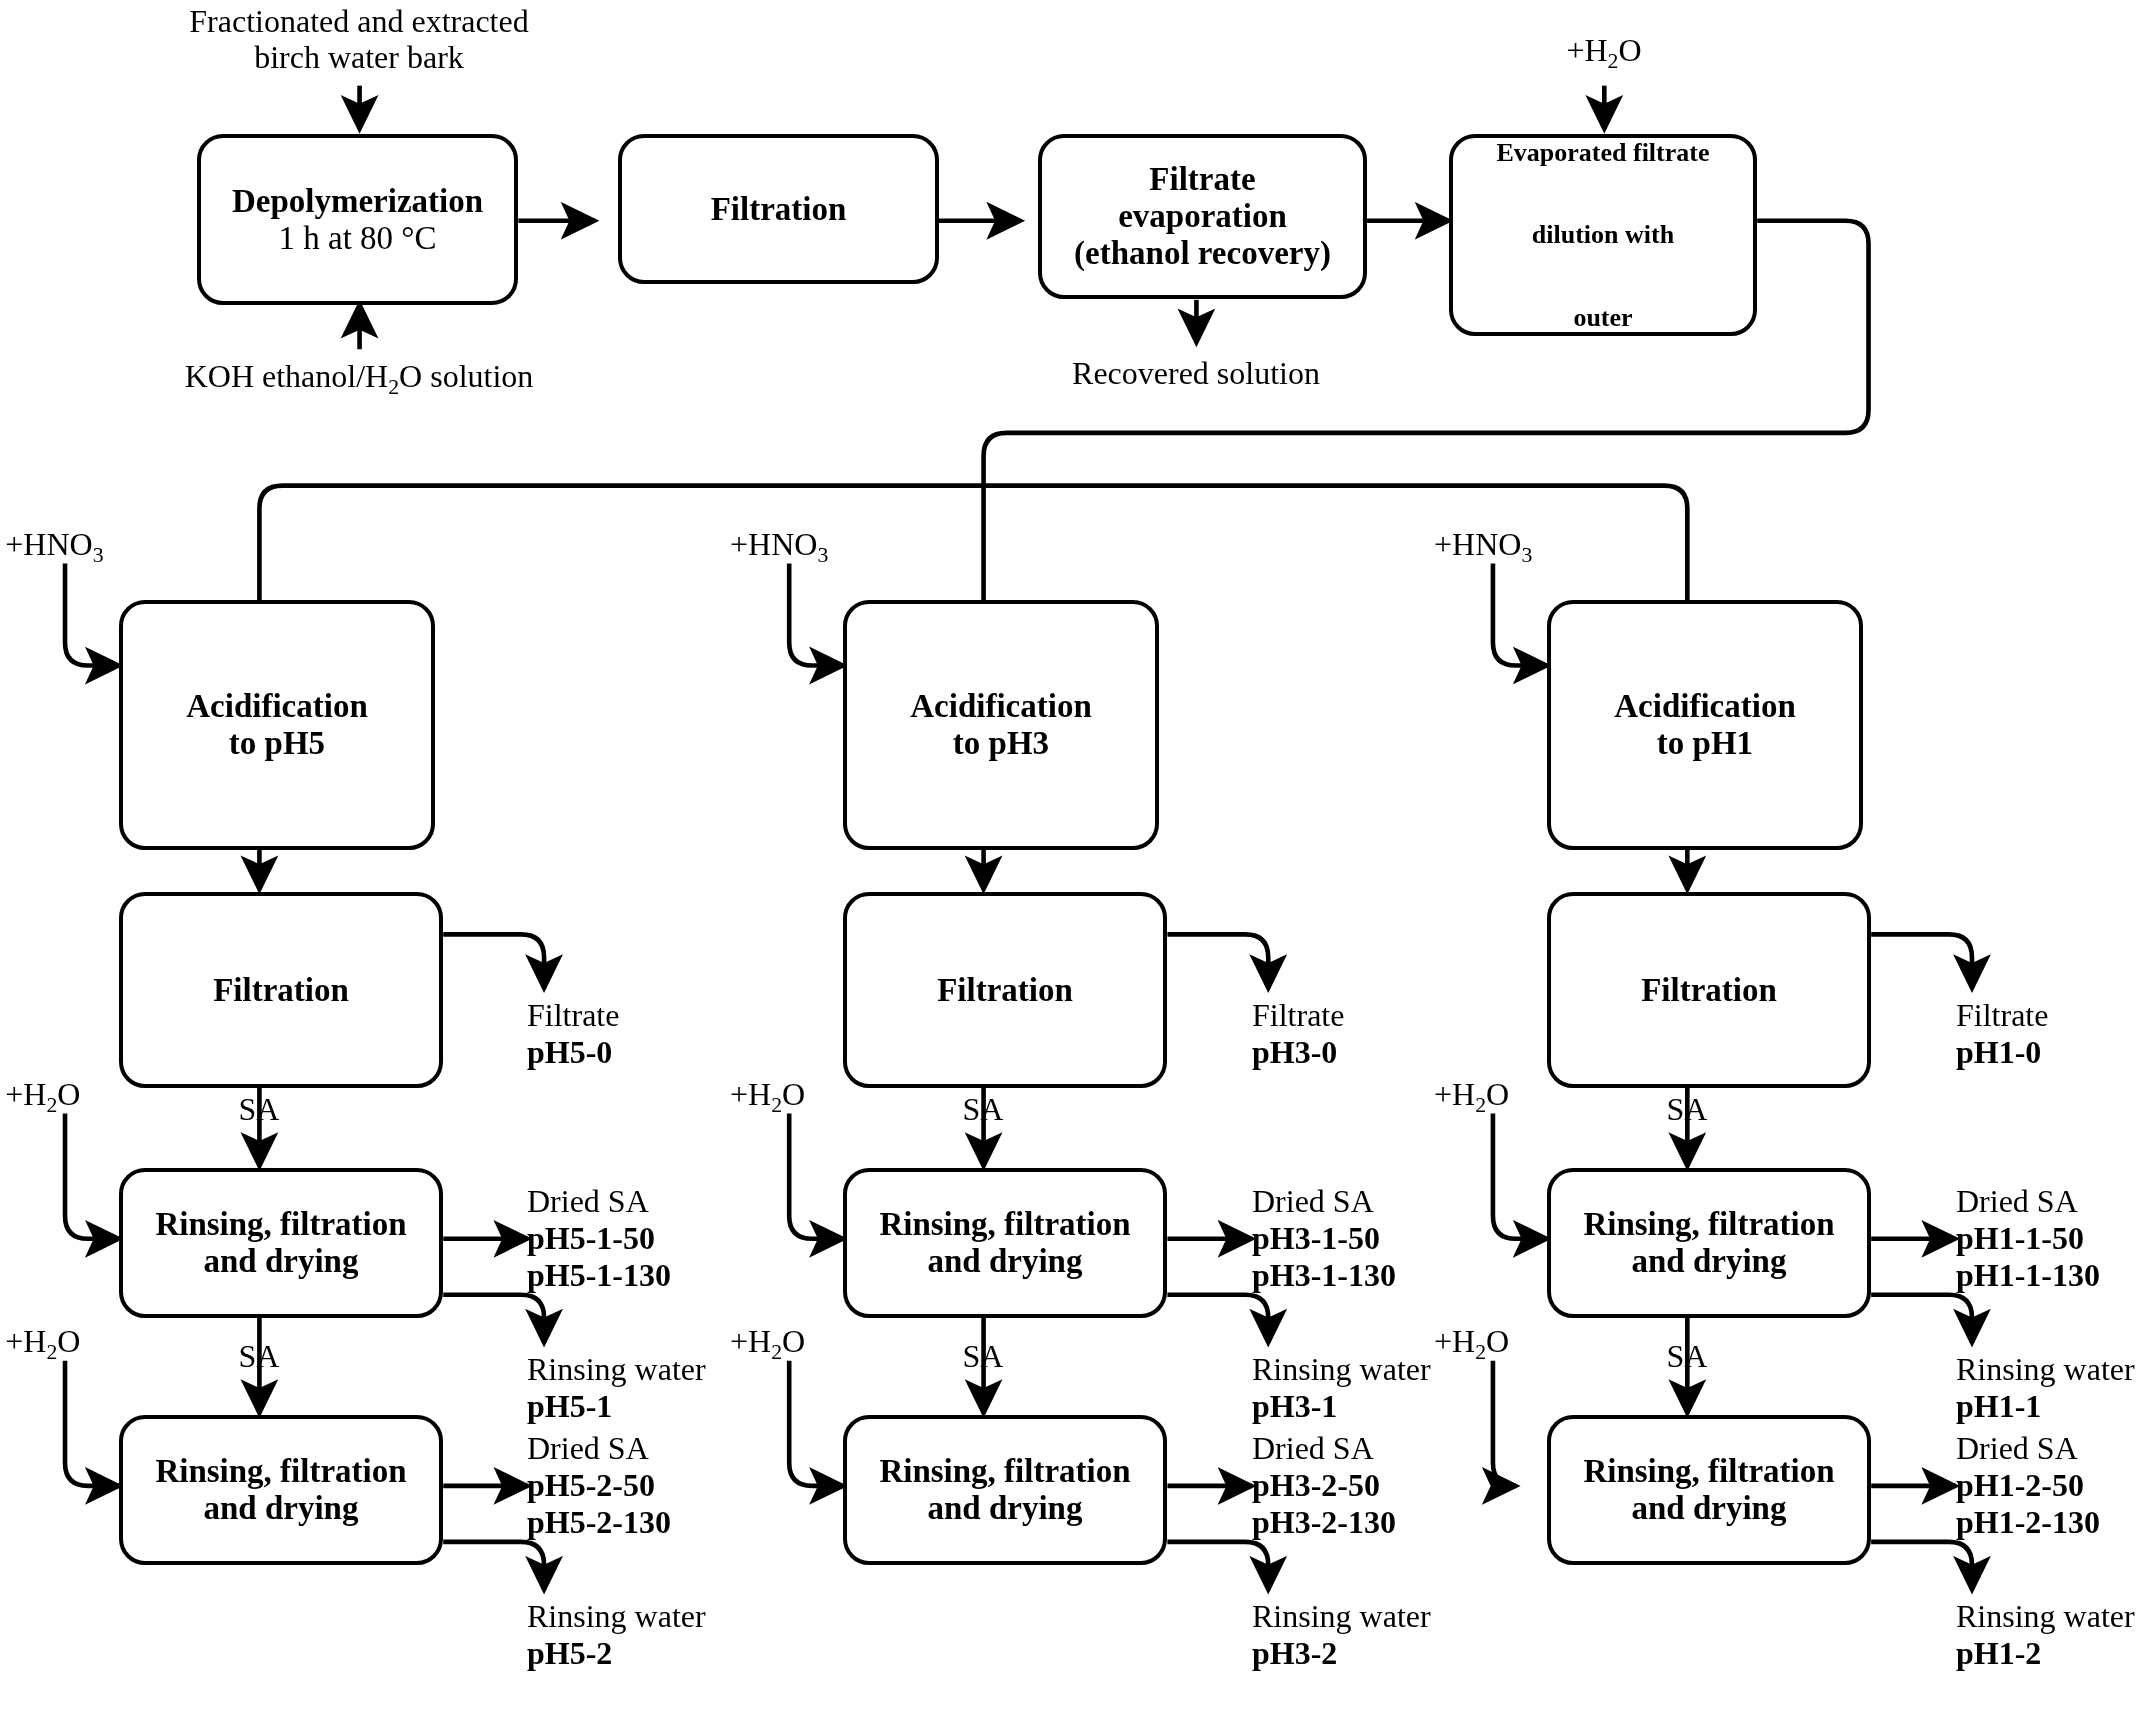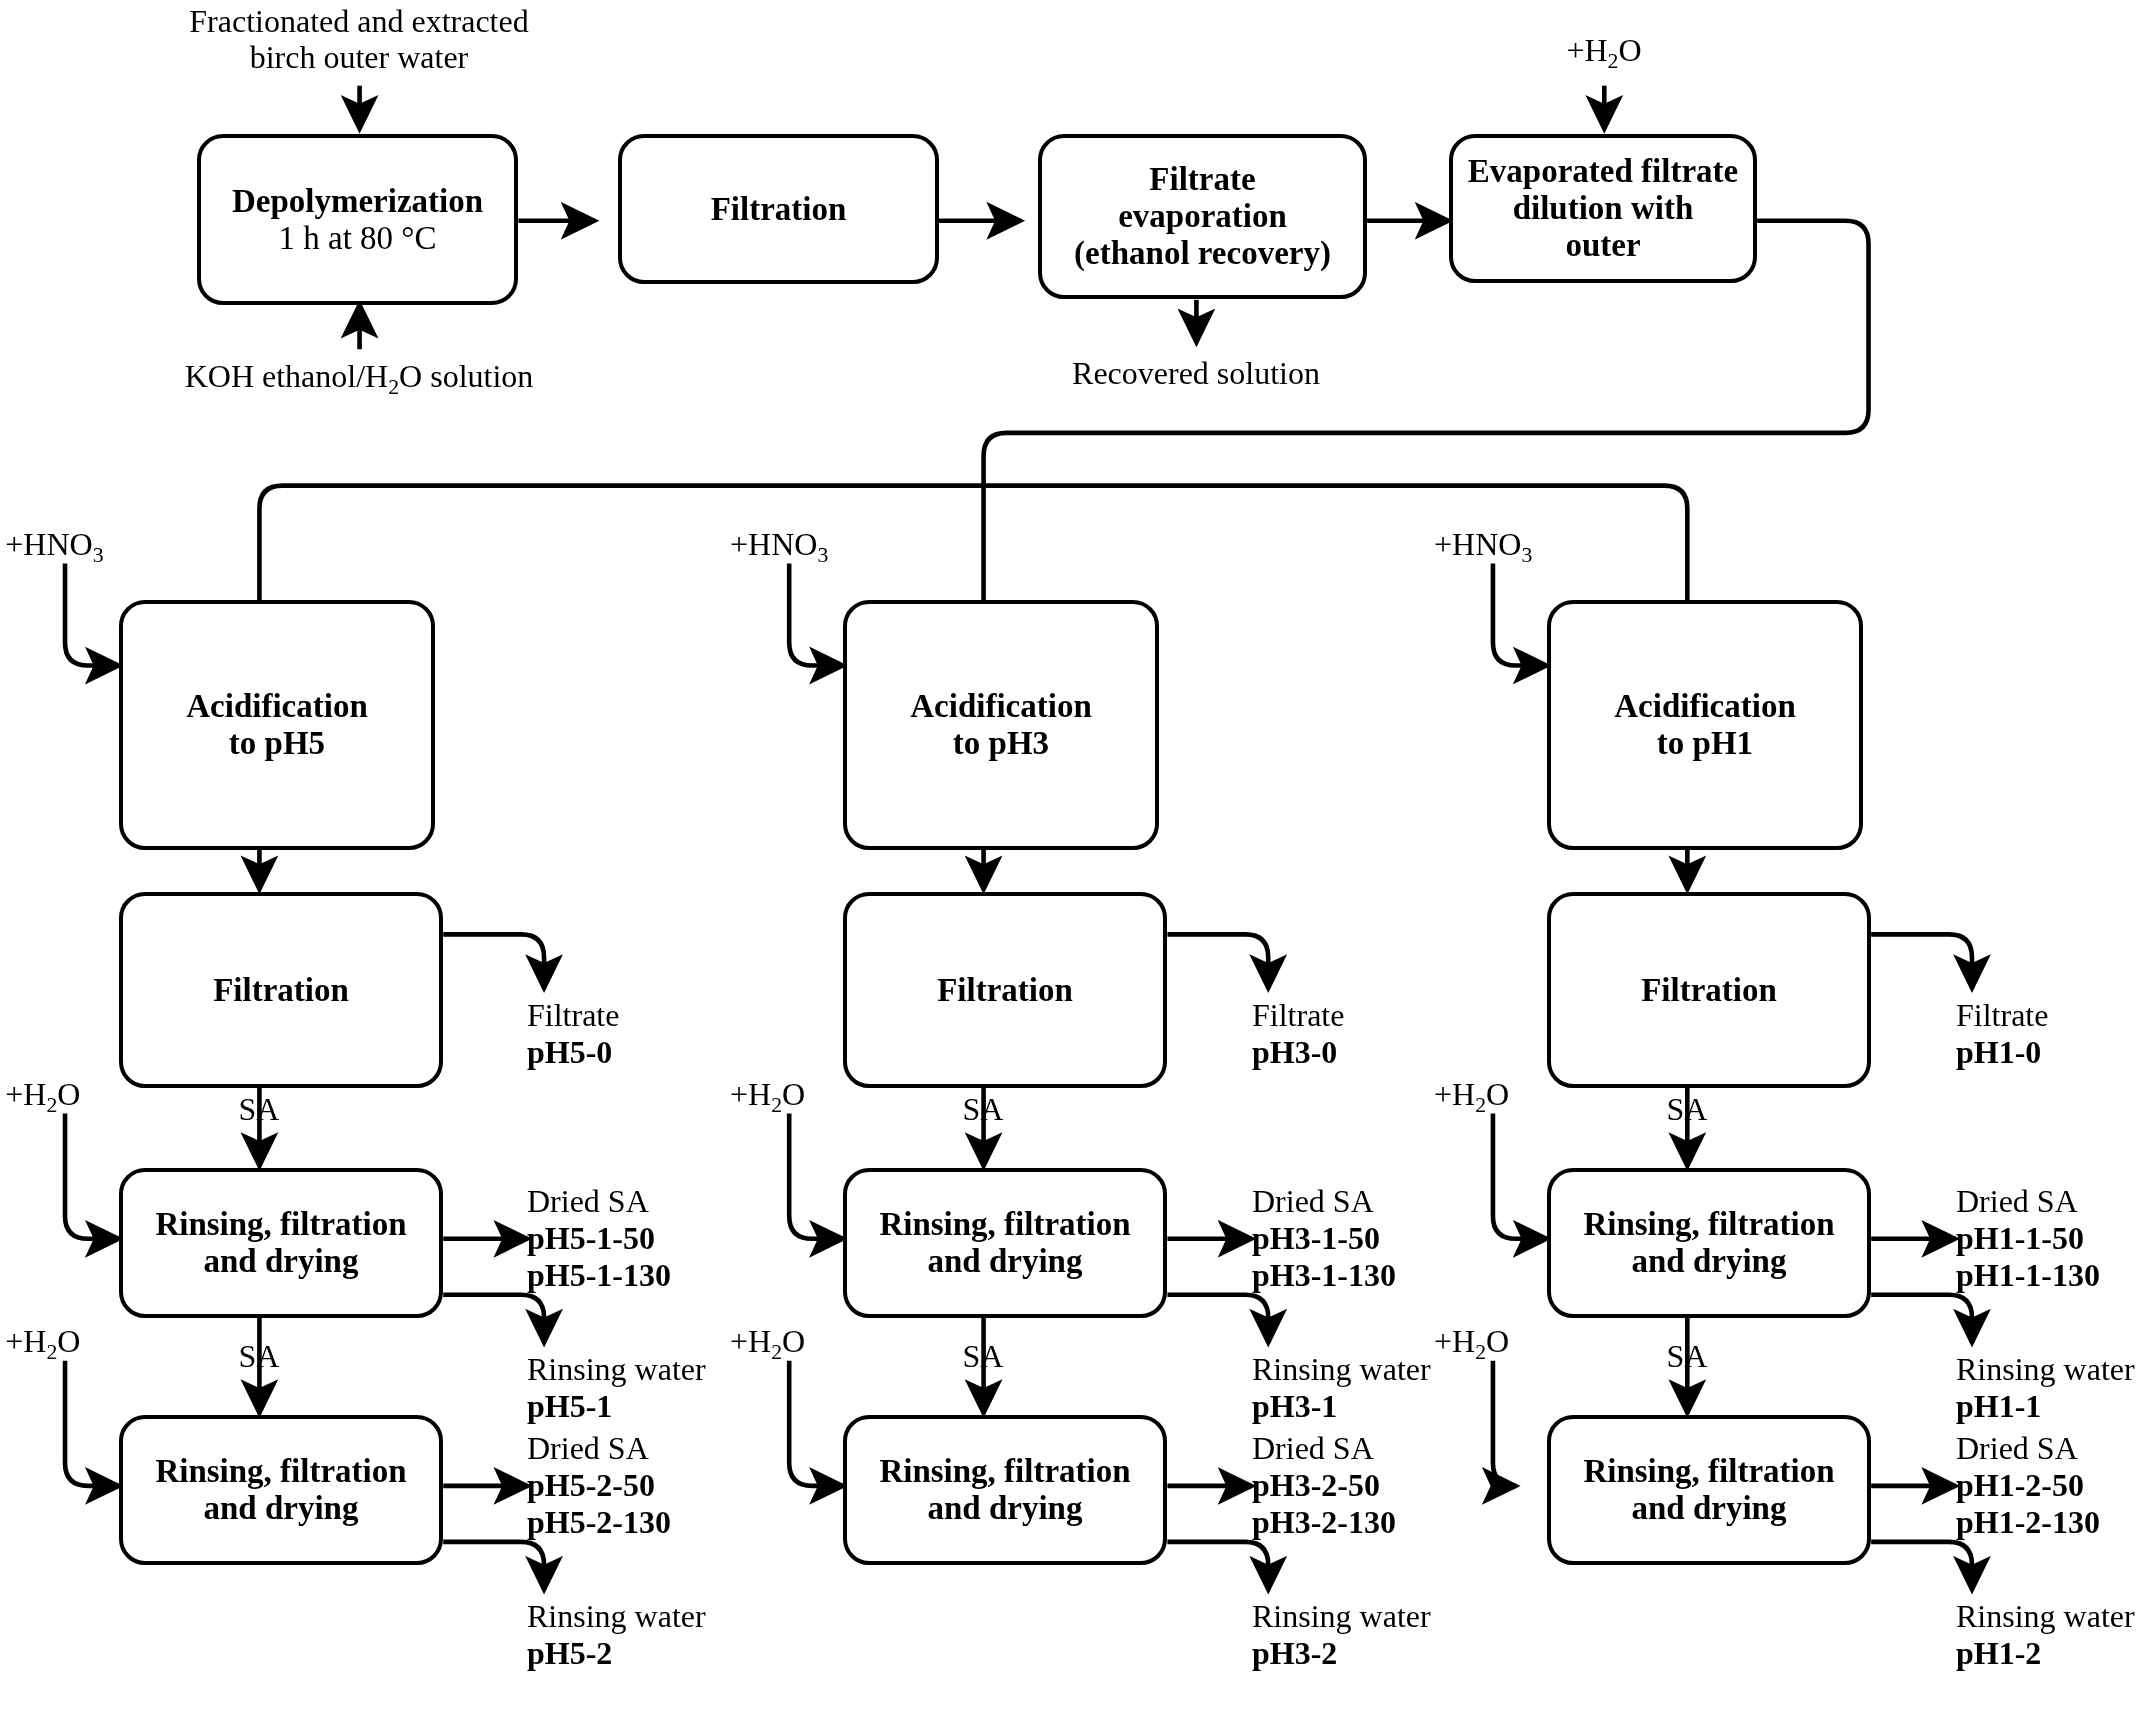--- a/index.html
+++ b/index.html
@@ -114,21 +114,21 @@
       <path d="M2839,1965 L2957,1965 Q2992,1965 2992,2000 L2992,2038" marker-end="url(#ah)"></path>
       <path d="M2560,2000 L2560,2145" marker-end="url(#ah)"></path>
       <path d="M2265,2065 L2265,2220 Q2265,2255 2300,2255 L2300,2255" marker-end="url(#ah)"></path>
       <path d="M2839,2255 L2967,2255" marker-end="url(#ah)"></path>
       <path d="M2839,2340 L2957,2340 Q2992,2340 2992,2375 L2992,2413" marker-end="url(#ah)"></path>
     </g>
   </svg>
 
   <div class="lbl ctr" style="left:359px;top:2.6px;font-size:32px;">
     <span class="reg">Fractionated and extracted</span>
-    <span class="reg">birch outer water</span>
+    <span class="reg">birch water bark</span>
   </div>
 
   <div class="lbl ctr" style="left:359px;top:358px;font-size:32px;">
     <span class="reg"><span>KOH ethanol/H</span><sub>2</sub><span>O solution</span></span>
   </div>
 
   <div class="lbl ctr" style="left:1604px;top:32px;font-size:32px;">
     <span class="reg"><span>+H</span><sub>2</sub><span>O</span></span>
   </div>
 
@@ -144,21 +144,21 @@
   <div class="box" style="left:618px;top:134px;width:321px;height:150px;font-size:33px;">
     <span class="l1">Filtration</span>
   </div>
 
   <div class="box" style="left:1038px;top:134px;width:329px;height:165px;font-size:33px;">
     <span class="l1">Filtrate</span>
     <span class="l2">evaporation</span>
     <span class="l3">(ethanol recovery)</span>
   </div>
 
-  <div class="box" style="left:1449px;top:134px;width:308px;height:149px;font-size:33px;">
+  <div class="box" style="left:1449px;top:134px;width:308px;height:202px;font-size:26px;justify-content:space-between;">
     <span class="l1">Evaporated filtrate</span>
     <span class="l2">dilution with</span>
     <span class="l3">outer</span>
   </div>
 
   <div class="lbl lft" style="left:5.3px;top:526px;font-size:32px;">
     <span class="reg"><span>+HNO</span><sub>3</sub></span>
   </div>
   <div class="box" style="left:119px;top:600px;width:316px;height:250px;font-size:33px;">
     <span class="l1">Acidification</span>

